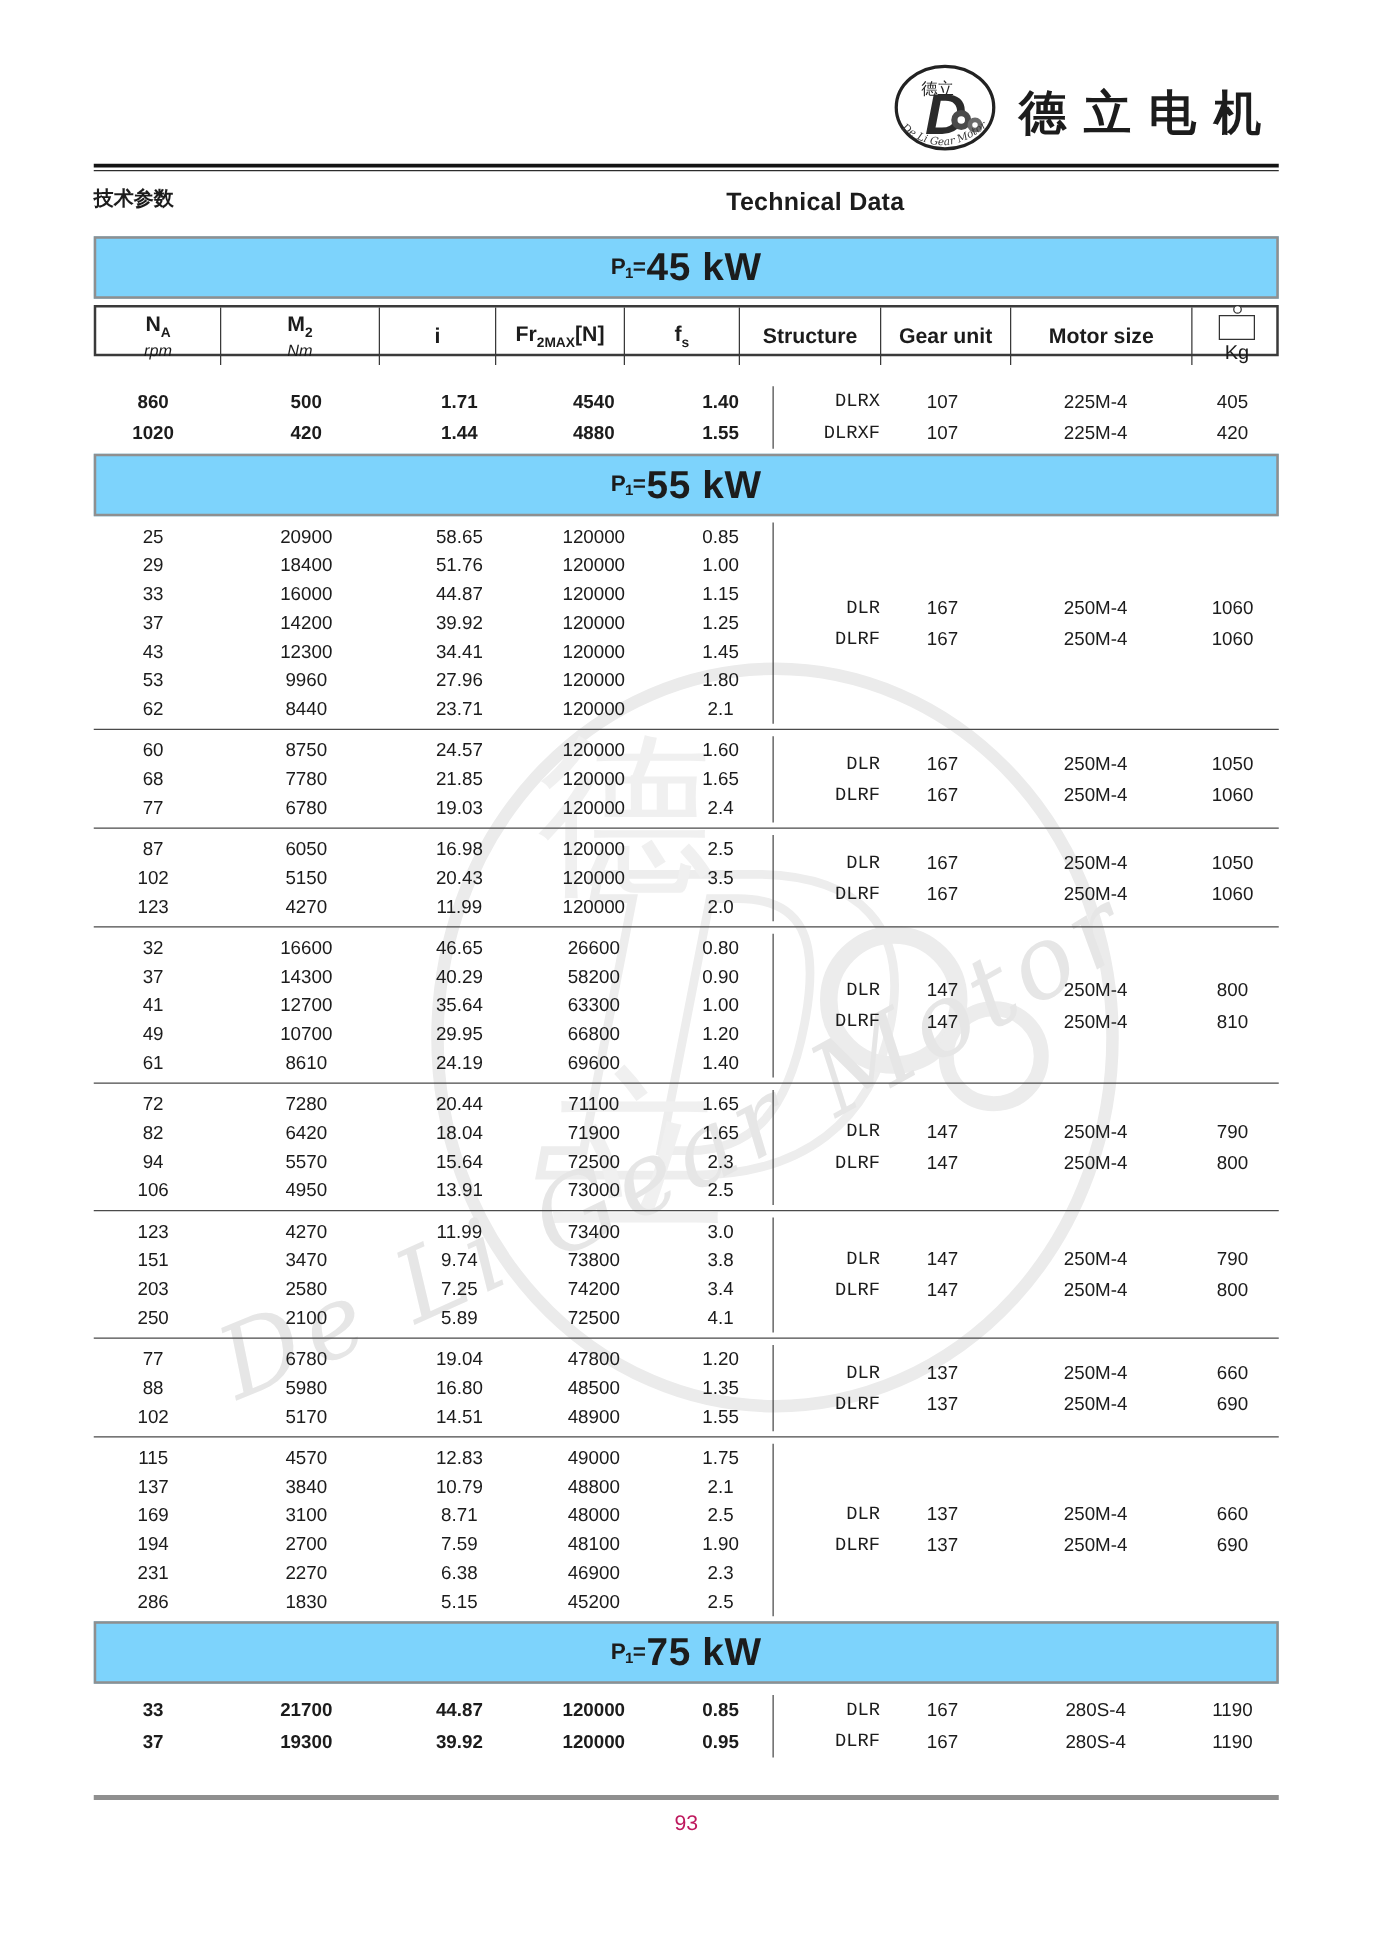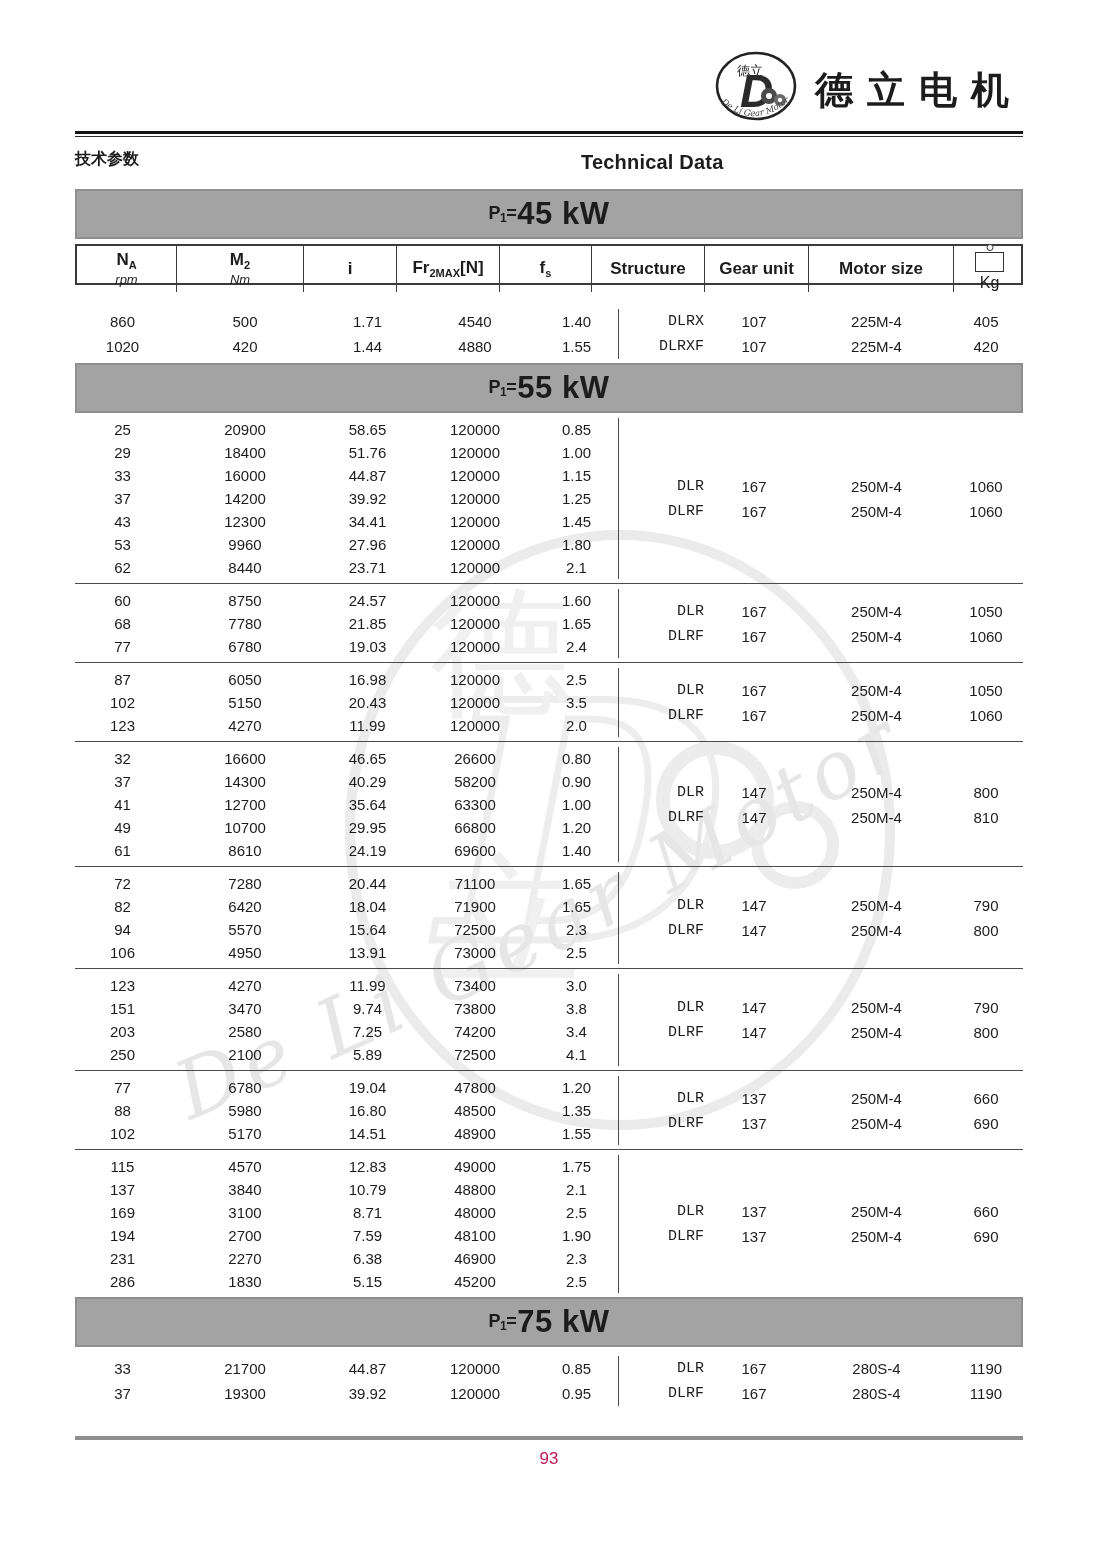--- a/index.html
+++ b/index.html
@@ -24,21 +24,21 @@
   .top-rule{margin-top:1px;border-top:3px solid #141414;border-bottom:1px solid #2c2c2c;height:2px;}
 
   
   .titles{position:relative;margin-top:12px;height:30px;}
   .title-cn{position:absolute;left:0;top:0;font-size:16px;font-weight:bold;}
   .title-en{position:absolute;left:506px;top:2px;font-size:20px;font-weight:bold;letter-spacing:0.2px;}
 
   
   .pbox{
     box-sizing:border-box;border:2px solid #8f8f8f;height:50px;
-    display:flex;align-items:center;justify-content:center;background:#a3a3a3;
+    display:flex;align-items:center;justify-content:center;background:#7dd3fc;
   }
   .pbox-first{margin-top:10px;}
   .p-pre{font-size:18px;font-weight:bold;letter-spacing:-0.5px;}
   .p-pre sub{font-size:12px;vertical-align:-3px;}
   .p-val{font-size:31px;font-weight:bold;margin-left:1px;letter-spacing:0.5px;}
 
   
   .header-row{
     box-sizing:border-box;
     display:grid;grid-template-columns:100px 127px 93px 103px 92px 113px 104px 145px 71px;
@@ -63,21 +63,21 @@
   
   .groups{width:948px;}
   .group{display:flex;align-items:stretch;padding:5px 0 4px;}
   .groups .group + .group{border-top:1.5px solid #4a4a4a;}
   .group-left{width:543px;}
   .lrow{display:grid;grid-template-columns:95px 150px 95px 120px 83px;text-align:center;line-height:23px;font-size:15px;}
   .group-right{width:404px;border-left:1.2px solid #4a4a4a;display:flex;flex-direction:column;justify-content:center;}
   .vrow{display:grid;grid-template-columns:85px 100px 145px 74px;line-height:25px;font-size:15px;text-align:center;}
   .cell{white-space:nowrap;}
   .cell-structure{text-align:right;padding-left:26px;font-family:Liberation Mono, monospace;}
-  .sec-0 .lrow,.sec-2 .lrow{line-height:25px;}
+  .sec-0 .lrow,.sec-2 .lrow{line-height:25px;font-weight:bold;}
   .sec-0 .group{padding:24px 0 4px;}
   .sec-2 .group{padding:9px 0 8px;}
 
   
   .bottom-rule{height:4px;background:#8f8f8f;margin-top:22px;}
   .page-num{text-align:center;font-size:17px;margin-top:9px;color:#be185d;}
 
   .wm-text{font-family:"DejaVu Serif", serif;}
 </style>
 </head>

